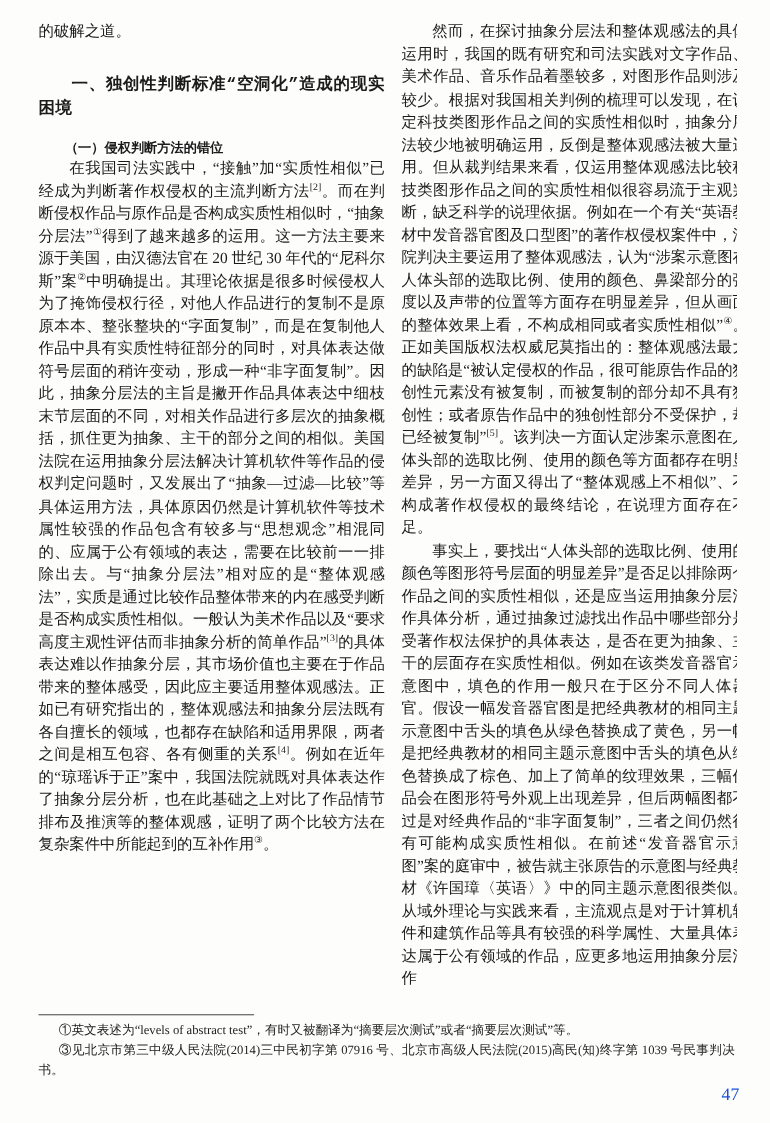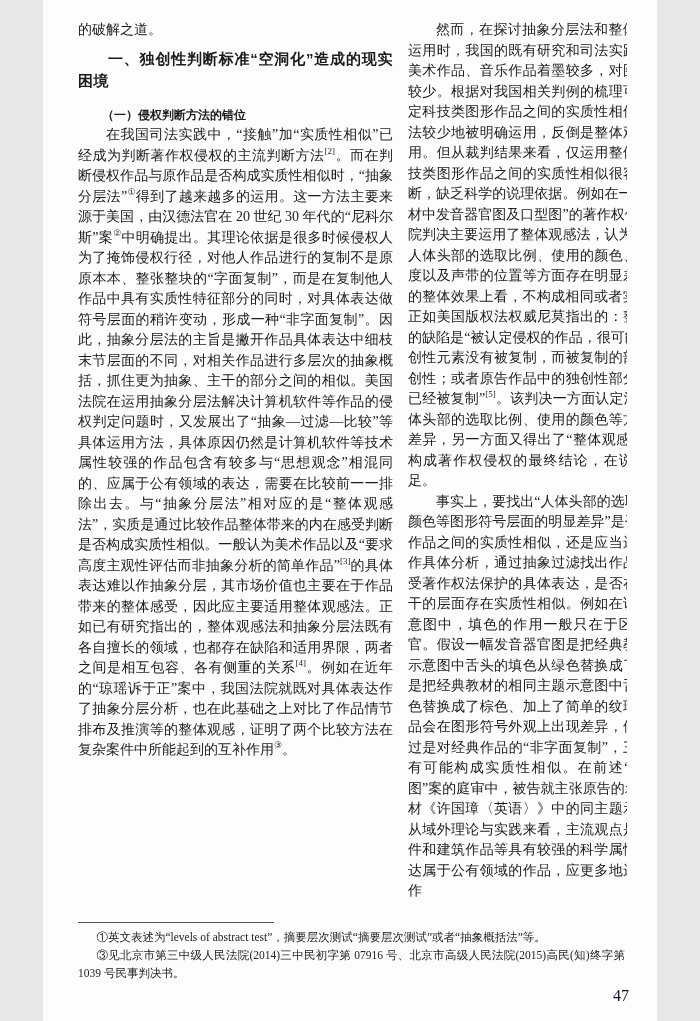--- a/index.html
+++ b/index.html
@@ -2,21 +2,21 @@
 <html><head>
 <meta charset="utf-8">
 <style>
   html, body {
     margin: 0;
     padding: 0;
     background: #e8e8e8;
   }
   .page {
     position: relative;
-    width: 614px;
+    width: 700px;
     height: 1021px;
     margin: 0 auto;
     background: #fdfdfc;
     color: #1b1b1b;
     font-family: "Liberation Serif", serif;
     box-sizing: border-box;
     padding: 20px 30px 0 35px;
     overflow: hidden;
   }
   .columns {
@@ -29,26 +29,26 @@
     width: 315px;
     min-width: 315px;
     font-size: 14px;
     line-height: 20.5px;
     text-align: justify;
   }
   .block { margin: 0; }
   .block.paragraph { text-indent: 2em; }
   .block.continuation { text-indent: 0; }
   .block.heading {
-    font-family: Liberation Sans, sans-serif;
+    font-family: Liberation Mono, monospace;
     font-weight: bold;
     font-size: 15px;
     line-height: 22px;
     text-indent: 2em;
-    margin: 7px 0 13px 0;
+    margin: 26px 0 13px 0;
     letter-spacing: 0.5px;
   }
   .block.subheading {
     font-family: "Liberation Sans", sans-serif;
     font-weight: bold;
     font-size: 12px;
     text-indent: 2em;
   }
   sup {
     font-size: 9px;
@@ -67,21 +67,21 @@
     border-top: 1.5px solid #555;
     margin-bottom: 5px;
   }
   .footnote { text-indent: 1.6em; text-align: justify; padding-right: 2px; }
   .page-number {
     position: absolute;
     right: 28px;
     bottom: 16px;
     font-size: 16px;
     font-family: "Liberation Serif", serif;
-    color: #0f172a;
+    color: #1d4ed8;
   }
 </style>
 </head>
 <body>
 
 <div class="page">
   <div class="columns">
     <div class="column" id="col-left">
         <div class="block continuation">的破解之道。</div>
         <div class="block heading">一、独创性判断标准“空洞化”造成的现实困境</div>
@@ -89,18 +89,18 @@
         <div class="block paragraph">在我国司法实践中，“接触”加“实质性相似”已经成为判断著作权侵权的主流判断方法<sup>[2]</sup>。而在判断侵权作品与原作品是否构成实质性相似时，“抽象分层法”<sup>①</sup>得到了越来越多的运用。这一方法主要来源于美国，由汉德法官在 20 世纪 30 年代的“尼科尔斯”案<sup>②</sup>中明确提出。其理论依据是很多时候侵权人为了掩饰侵权行径，对他人作品进行的复制不是原原本本、整张整块的“字面复制”，而是在复制他人作品中具有实质性特征部分的同时，对具体表达做符号层面的稍许变动，形成一种“非字面复制”。因此，抽象分层法的主旨是撇开作品具体表达中细枝末节层面的不同，对相关作品进行多层次的抽象概括，抓住更为抽象、主干的部分之间的相似。美国法院在运用抽象分层法解决计算机软件等作品的侵权判定问题时，又发展出了“抽象—过滤—比较”等具体运用方法，具体原因仍然是计算机软件等技术属性较强的作品包含有较多与“思想观念”相混同的、应属于公有领域的表达，需要在比较前一一排除出去。与“抽象分层法”相对应的是“整体观感法”，实质是通过比较作品整体带来的内在感受判断是否构成实质性相似。一般认为美术作品以及“要求高度主观性评估而非抽象分析的简单作品”<sup>[3]</sup>的具体表达难以作抽象分层，其市场价值也主要在于作品带来的整体感受，因此应主要适用整体观感法。正如已有研究指出的，整体观感法和抽象分层法既有各自擅长的领域，也都存在缺陷和适用界限，两者之间是相互包容、各有侧重的关系<sup>[4]</sup>。例如在近年的“琼瑶诉于正”案中，我国法院就既对具体表达作了抽象分层分析，也在此基础之上对比了作品情节排布及推演等的整体观感，证明了两个比较方法在复杂案件中所能起到的互补作用<sup>③</sup>。</div>
       </div>
     <div class="column" id="col-right">
         <div class="block paragraph">然而，在探讨抽象分层法和整体观感法的具体运用时，我国的既有研究和司法实践对文字作品、美术作品、音乐作品着墨较多，对图形作品则涉及较少。根据对我国相关判例的梳理可以发现，在认定科技类图形作品之间的实质性相似时，抽象分层法较少地被明确运用，反倒是整体观感法被大量运用。但从裁判结果来看，仅运用整体观感法比较科技类图形作品之间的实质性相似很容易流于主观判断，缺乏科学的说理依据。例如在一个有关“英语教材中发音器官图及口型图”的著作权侵权案件中，法院判决主要运用了整体观感法，认为“涉案示意图在人体头部的选取比例、使用的颜色、鼻梁部分的弧度以及声带的位置等方面存在明显差异，但从画面的整体效果上看，不构成相同或者实质性相似”<sup>④</sup>。正如美国版权法权威尼莫指出的：整体观感法最大的缺陷是“被认定侵权的作品，很可能原告作品的独创性元素没有被复制，而被复制的部分却不具有独创性；或者原告作品中的独创性部分不受保护，却已经被复制”<sup>[5]</sup>。该判决一方面认定涉案示意图在人体头部的选取比例、使用的颜色等方面都存在明显差异，另一方面又得出了“整体观感上不相似”、不构成著作权侵权的最终结论，在说理方面存在不足。</div>
         <div class="block paragraph">事实上，要找出“人体头部的选取比例、使用的颜色等图形符号层面的明显差异”是否足以排除两个作品之间的实质性相似，还是应当运用抽象分层法作具体分析，通过抽象过滤找出作品中哪些部分是受著作权法保护的具体表达，是否在更为抽象、主干的层面存在实质性相似。例如在该类发音器官示意图中，填色的作用一般只在于区分不同人体器官。假设一幅发音器官图是把经典教材的相同主题示意图中舌头的填色从绿色替换成了黄色，另一幅是把经典教材的相同主题示意图中舌头的填色从绿色替换成了棕色、加上了简单的纹理效果，三幅作品会在图形符号外观上出现差异，但后两幅图都不过是对经典作品的“非字面复制”，三者之间仍然很有可能构成实质性相似。在前述“发音器官示意图”案的庭审中，被告就主张原告的示意图与经典教材《许国璋〈英语〉》中的同主题示意图很类似。从域外理论与实践来看，主流观点是对于计算机软件和建筑作品等具有较强的科学属性、大量具体表达属于公有领域的作品，应更多地运用抽象分层法作</div>
       </div>
   </div>
 
   <div class="footnotes">
     <div class="footnote-rule"></div>
-    <div class="footnote"><span>①</span><span>英文表述为“levels of abstract test”，摘要层次测试“摘要层次测试”或者“抽象概括法”等。</span></div>
+    <div class="footnote"><span>①</span><span>英文表述为“levels of abstract test”，有时又被翻译为“摘要层次测试”或者“摘要层次测试”等。</span></div>
     <div class="footnote"><span>③</span><span>见北京市第三中级人民法院(2014)三中民初字第 07916 号、北京市高级人民法院(2015)高民(知)终字第 1039 号民事判决书。</span></div>
   </div>
 
   <div class="page-number">47</div>
 </div>
 
 </body></html>

